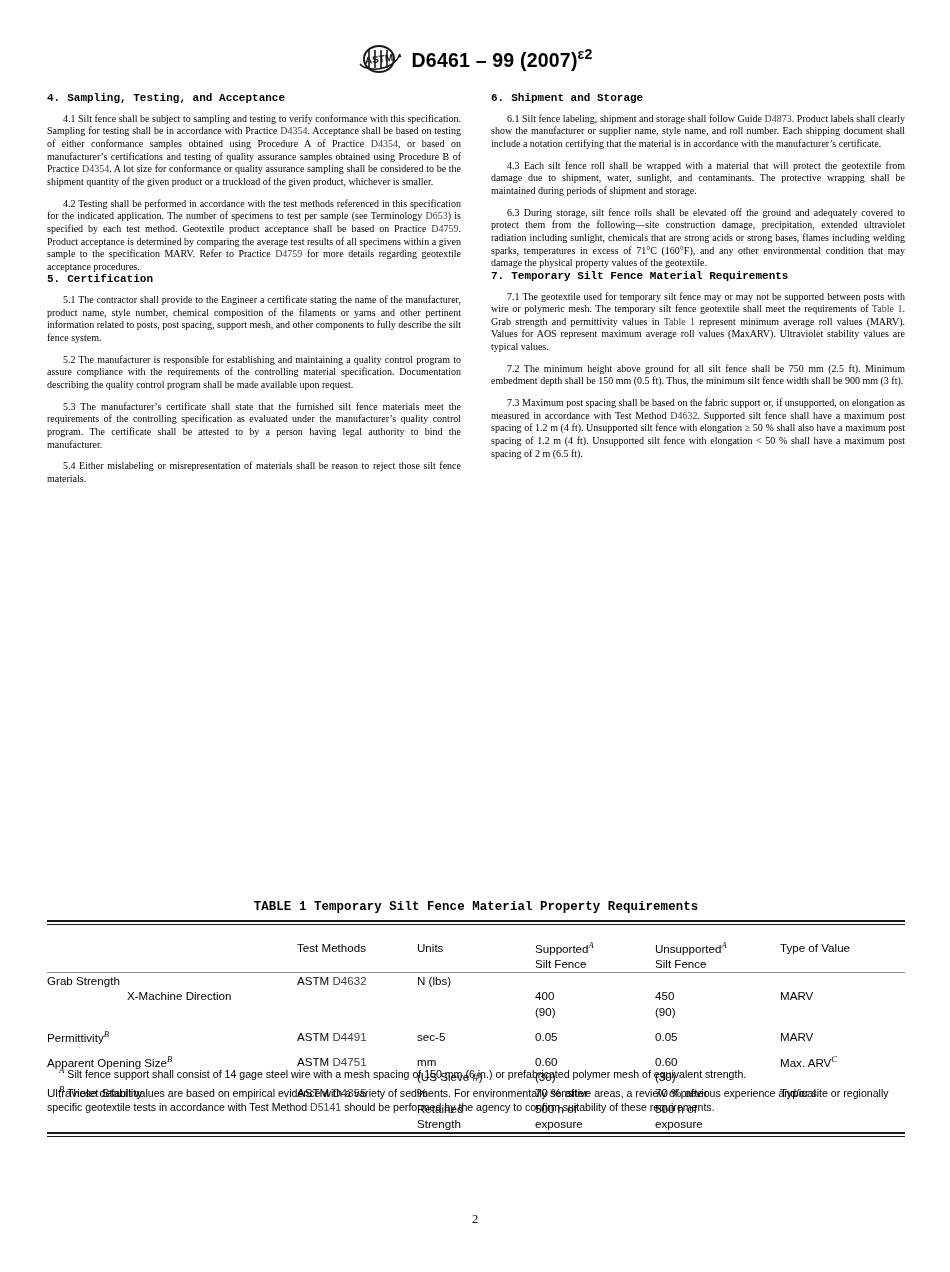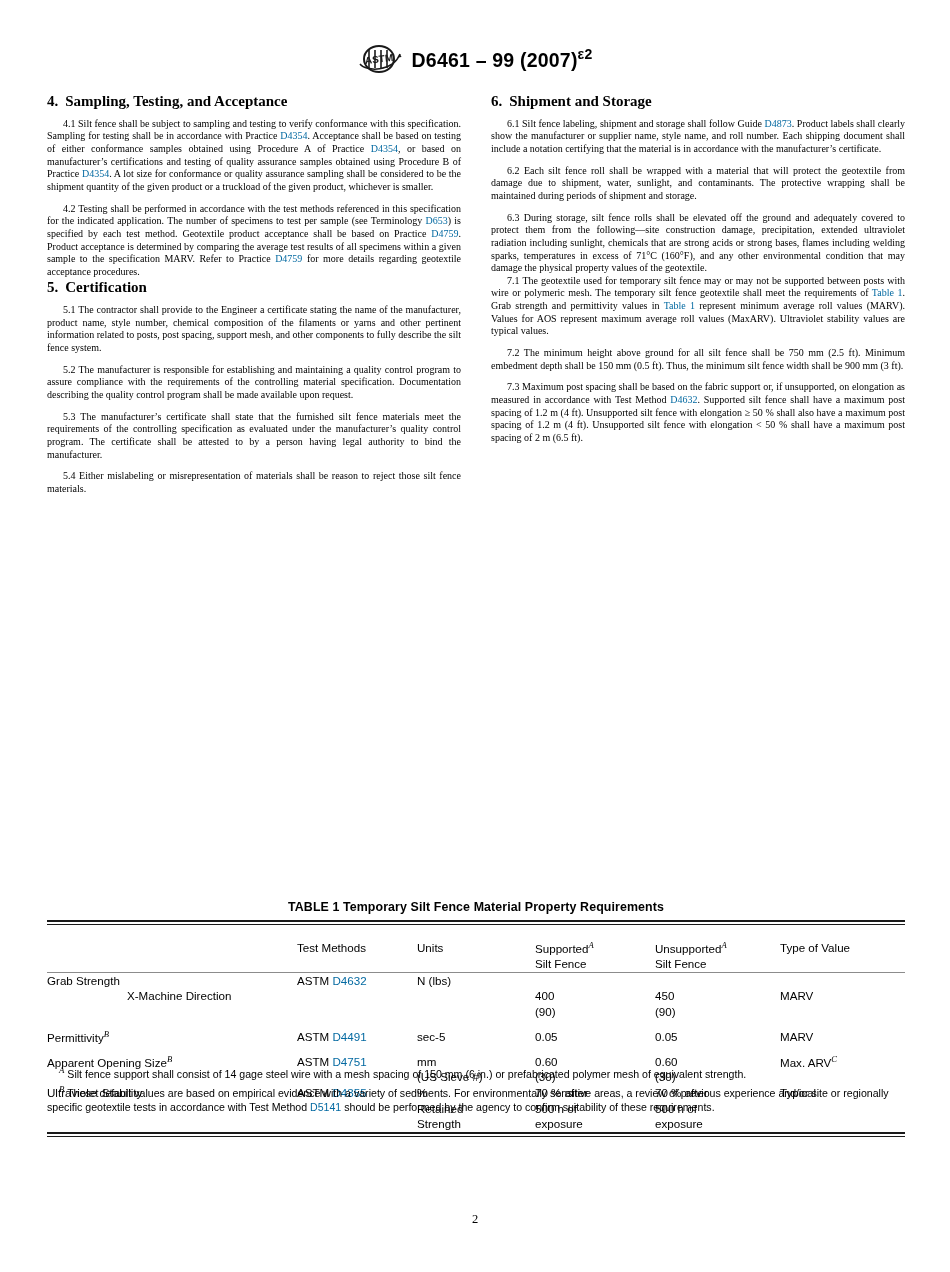--- a/index.html
+++ b/index.html
@@ -54,57 +54,58 @@
     top: 92px;
     left: 47px;
     width: 858px;
     display: flex;
     gap: 30px;
   }
   .col {
     width: 414px;
   }
   h2.sec {
-    font-family: Liberation Serif, serif;
+    font-family: Liberation Mono, monospace;
     font-weight: bold;
-    font-size: 15px;
+    font-size: 11px;
     margin: 0 0 7px 0;
     line-height: 1.25;
   }
   h2.sec .num { margin-right: 7px; }
   .gap-before { margin-top: 16px; }
 
   p.para {
     margin: 0 0 9px 0;
     font-size: 10px;
     line-height: 1.265;
     text-align: justify;
     text-justify: inter-word;
     text-indent: 16px;
     hyphens: none;
   }
   p.para:last-child { margin-bottom: 0; }
   .ref {
-    color: #0369a1;
+    color: #404040;
   }
 
   
   .table-wrap {
     position: absolute;
     top: 900px;
     left: 47px;
     width: 858px;
     font-family: "Liberation Sans", "DejaVu Sans", sans-serif;
   }
   .table-caption {
     text-align: center;
     font-size: 12.4px;
     font-weight: bold;
     margin-bottom: 6px;
     letter-spacing: 0.1px;
+    font-family: Liberation Mono, monospace;
   }
   .rule-double {
     border-top: 2.2px solid #1a1a1a;
     border-bottom: 1px solid #1a1a1a;
     height: 2px;
     font-size: 0;
     line-height: 0;
   }
   table.pt {
     width: 100%;
@@ -213,24 +214,27 @@
           <p class="para"><span>5.4  Either mislabeling or misrepresentation of materials shall be reason to reject those silt fence materials.</span></p>
         </div>
     </div>
 
     <div class="col">
       <h2 class="sec">
         <span class="num">6.</span><span>Shipment and Storage</span>
       </h2>
       <div id="r-s6">
           <p class="para"><span>6.1  Silt fence labeling, shipment and storage shall follow Guide </span><span class="ref">D4873</span><span>. Product labels shall clearly show the manufacturer or supplier name, style name, and roll number. Each shipping document shall include a notation certifying that the material is in accordance with the manufacturer’s certificate.</span></p>
-          <p class="para"><span>6.2  Each silt fence roll shall be wrapped with a material that will protect the geotextile from damage due to shipment, water, sunlight, and contaminants. The protective wrapping shall be maintained during periods of shipment and storage.</span></p>
+          <p class="para"><span>4.3  Each silt fence roll shall be wrapped with a material that will protect the geotextile from damage due to shipment, water, sunlight, and contaminants. The protective wrapping shall be maintained during periods of shipment and storage.</span></p>
           <p class="para"><span>6.3  During storage, silt fence rolls shall be elevated off the ground and adequately covered to protect them from the following—site construction damage, precipitation, extended ultraviolet radiation including sunlight, chemicals that are strong acids or strong bases, flames including welding sparks, temperatures in excess of 71°C (160°F), and any other environmental condition that may damage the physical property values of the geotextile.</span></p>
         </div>
 
+      <h2 class="sec gap-before">
+        <span class="num">7.</span><span>Temporary Silt Fence Material Requirements</span>
+      </h2>
       <div id="r-s7">
           <p class="para"><span>7.1  The geotextile used for temporary silt fence may or may not be supported between posts with wire or polymeric mesh. The temporary silt fence geotextile shall meet the requirements of </span><span class="ref">Table 1</span><span>. Grab strength and permittivity values in </span><span class="ref">Table 1</span><span> represent minimum average roll values (MARV). Values for AOS represent maximum average roll values (MaxARV). Ultraviolet stability values are typical values.</span></p>
           <p class="para"><span>7.2  The minimum height above ground for all silt fence shall be 750 mm (2.5 ft). Minimum embedment depth shall be 150 mm (0.5 ft). Thus, the minimum silt fence width shall be 900 mm (3 ft).</span></p>
           <p class="para"><span>7.3  Maximum post spacing shall be based on the fabric support or, if unsupported, on elongation as measured in accordance with Test Method </span><span class="ref">D4632</span><span>. Supported silt fence shall have a maximum post spacing of 1.2 m (4 ft). Unsupported silt fence with elongation ≥ 50 % shall also have a maximum post spacing of 1.2 m (4 ft). Unsupported silt fence with elongation &lt; 50 % shall have a maximum post spacing of 2 m (6.5 ft).</span></p>
         </div>
     </div>
 
   </div>
 
   <div class="table-wrap">

